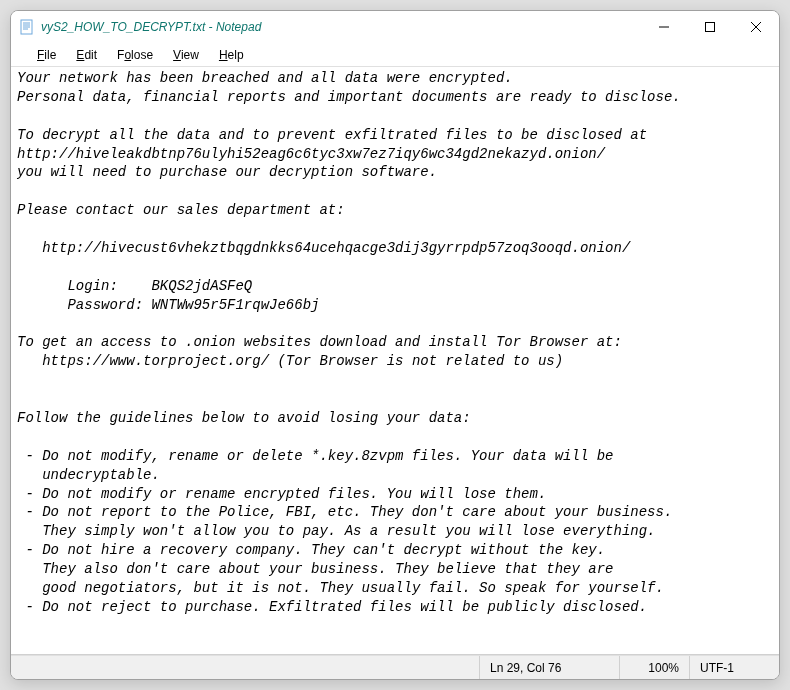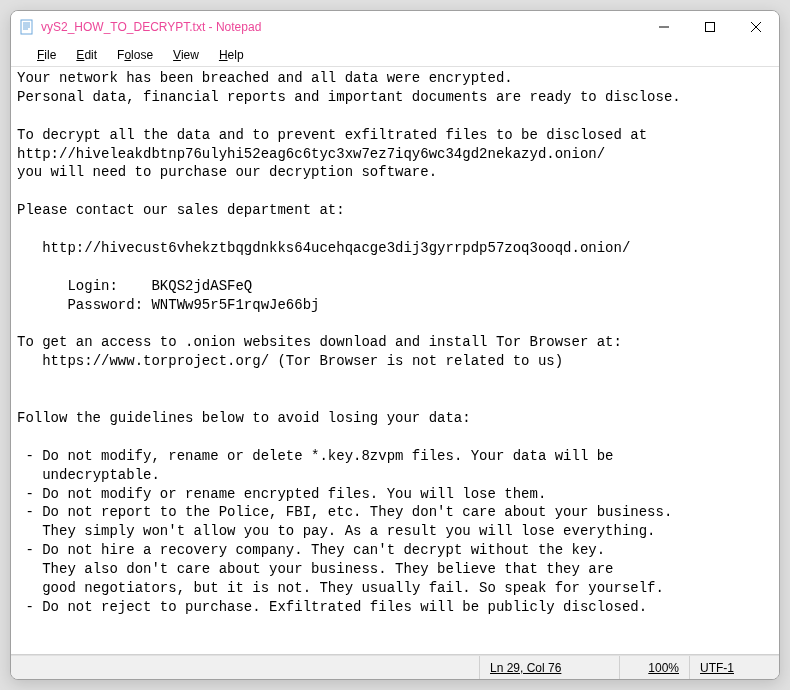--- a/index.html
+++ b/index.html
@@ -41,22 +41,23 @@
       display: flex;
       align-items: center;
       justify-content: center;
     }
     .app-icon svg {
       width: 16px;
       height: 16px;
     }
     .title-text {
       font-size: 12px;
-      color: #ec4899;
+      color: #0f766e;
       flex: 1;
+      font-style: italic;
     }
     .window-controls {
       display: flex;
       height: 100%;
     }
     .win-btn {
       width: 46px;
       height: 32px;
       display: flex;
       align-items: center;
@@ -85,30 +86,30 @@
       flex: 1;
       padding: 2px 6px;
       font-family: Consolas, 'Courier New', monospace;
       font-size: 14px;
       line-height: 1.35;
       white-space: pre-wrap;
       word-wrap: break-word;
       color: #000;
       overflow: hidden;
       border-bottom: 1px solid #d0d0d0;
+      font-style: italic;
     }
     .statusbar {
       display: flex;
       height: 24px;
       background: #f0f0f0;
       border-top: 1px solid #e0e0e0;
       align-items: center;
       font-size: 12px;
       color: #000;
-      text-decoration: underline;
     }
     .status-cell {
       border-left: 1px solid #d0d0d0;
       padding: 0 10px;
       height: 100%;
       display: flex;
       align-items: center;
     }
     .status-spacer {
       flex: 1;

